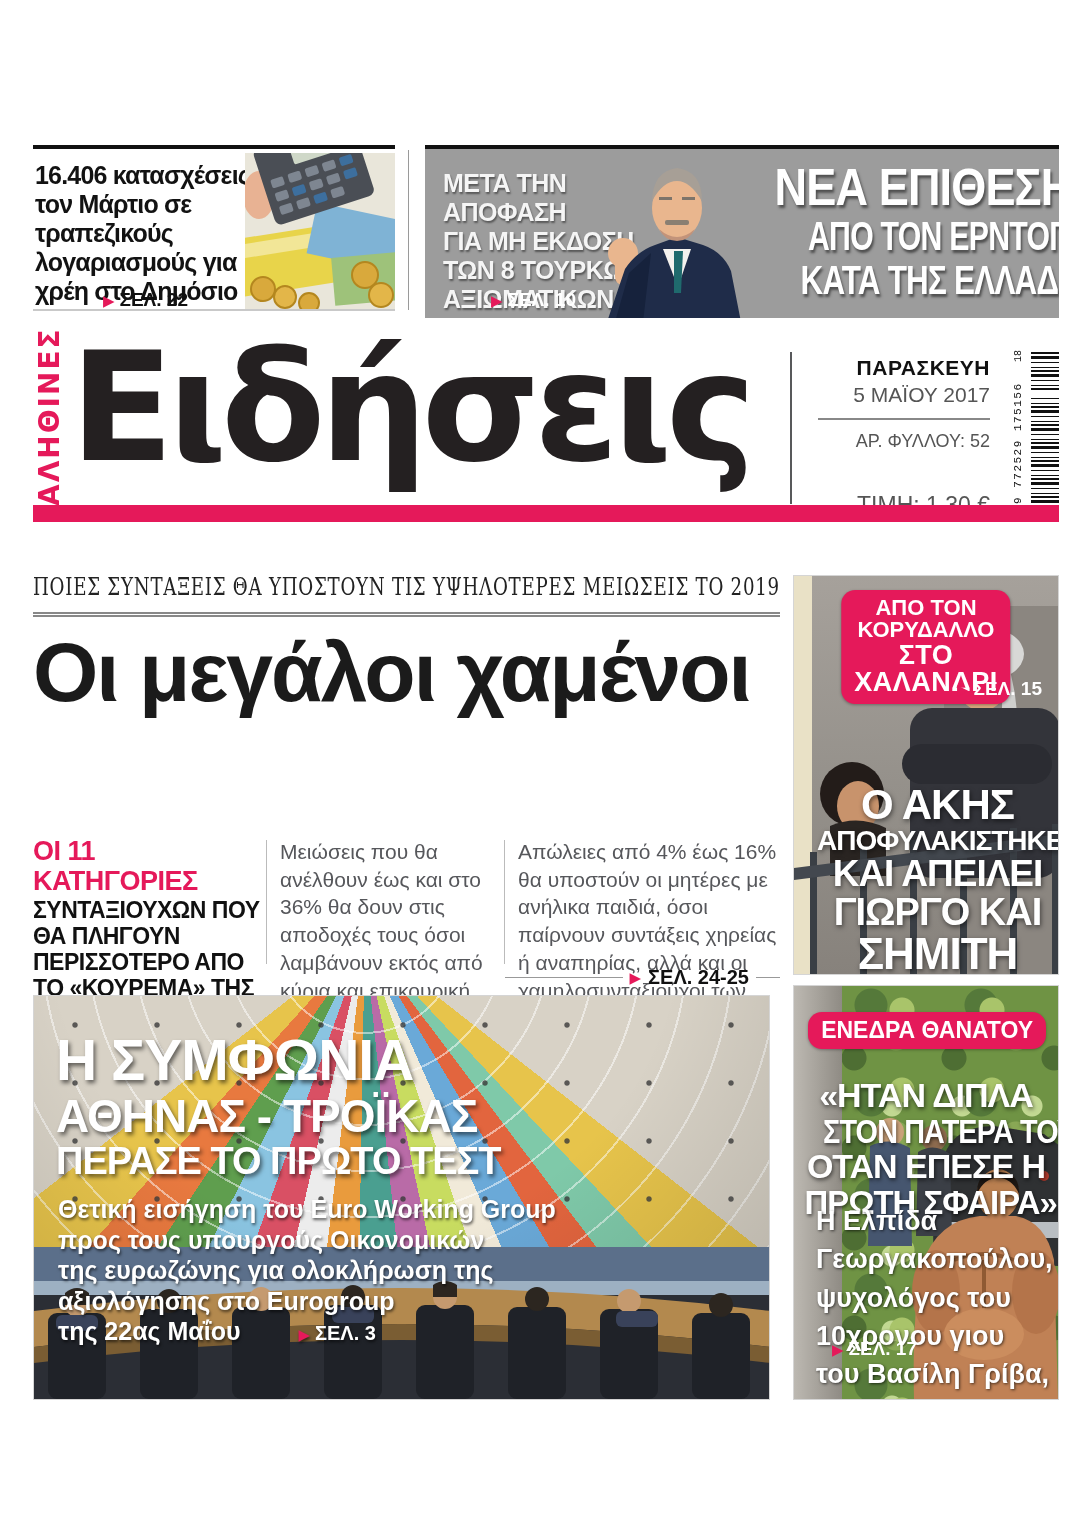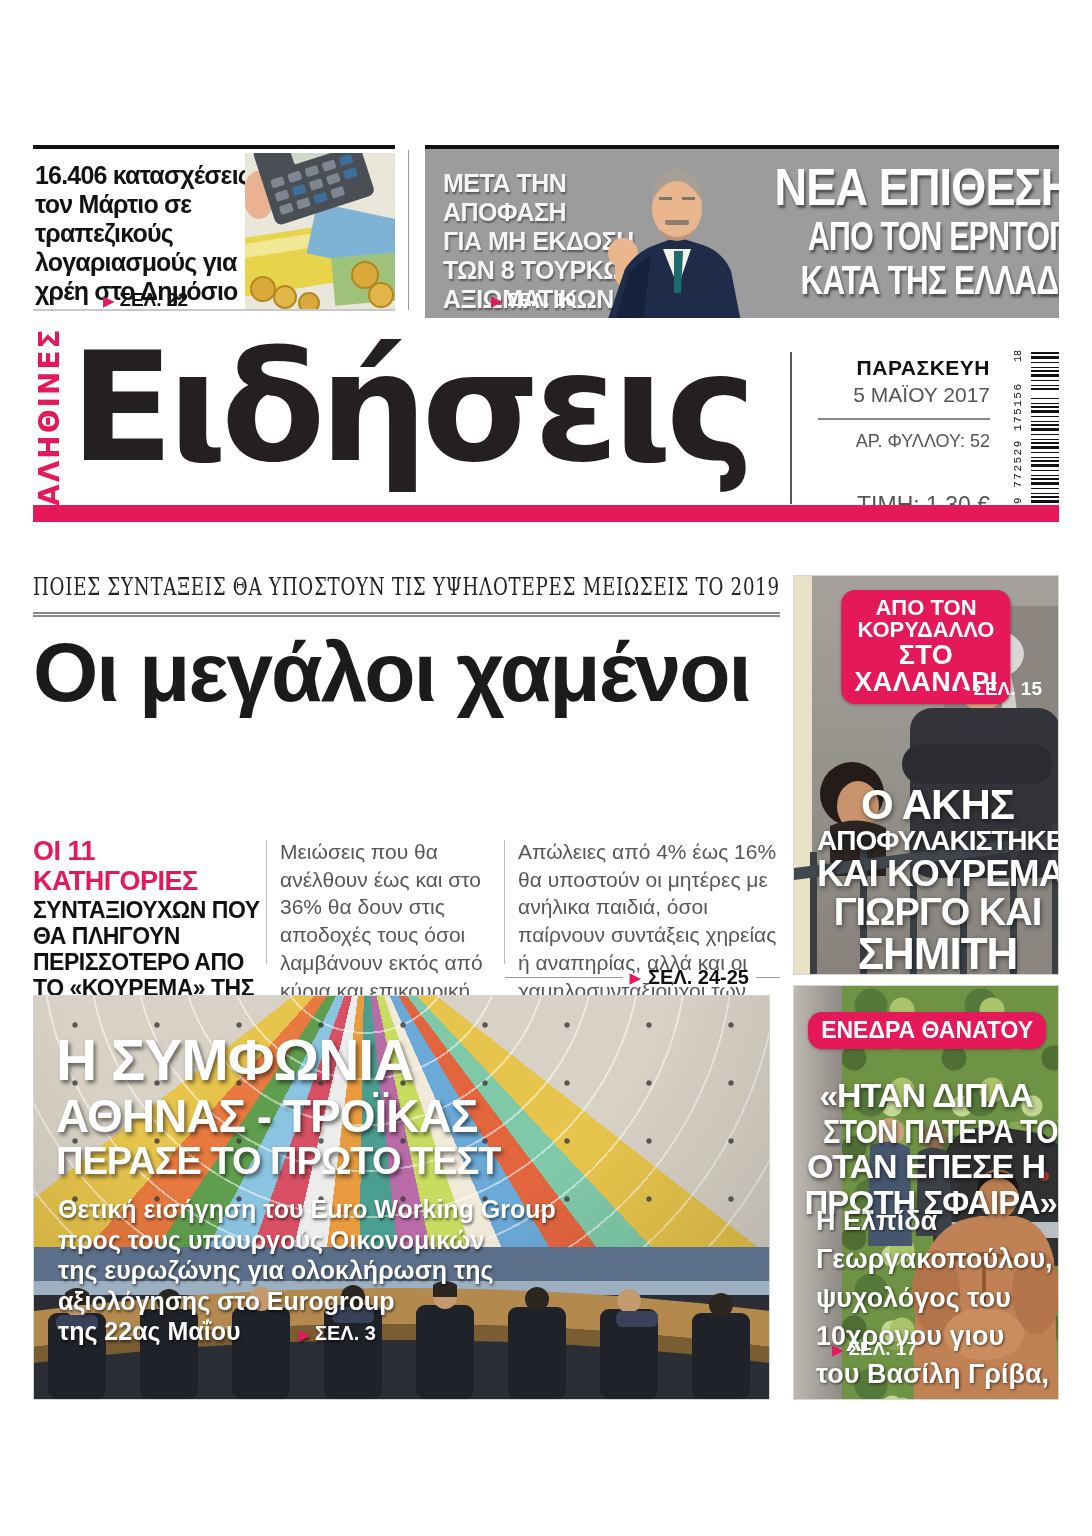--- a/index.html
+++ b/index.html
@@ -273,21 +273,21 @@
     <div class="badge">
       <div>ΑΠΟ ΤΟΝ ΚΟΡΥΔΑΛΛΟ</div>
       <div>ΣΤΟ ΧΑΛΑΝΔΡΙ</div>
     </div>
     <div class="sb1-ref pageref photo-ref">
       <span class="arr">▶</span><span class="lbl">ΣΕΛ. 15</span>
     </div>
     <div class="sb1-head">
       <div><span class="fitline">Ο ΑΚΗΣ</span></div>
       <div><span class="fitline">ΑΠΟΦΥΛΑΚΙΣΤΗΚΕ</span></div>
-      <div><span class="fitline">ΚΑΙ ΚΟΥΡΕΜΑ</span></div>
+      <div><span class="fitline">ΚΑΙ ΑΠΕΙΛΕΙ</span></div>
       <div><span class="fitline">ΓΙΩΡΓΟ ΚΑΙ</span></div>
       <div><span class="fitline">ΣΗΜΙΤΗ</span></div>
     </div>
   </div>
 
   <div class="bt">
     <div class="ceiling"></div>
     <div class="lights"></div>
     <div class="room">
       <svg width="737" height="152" viewBox="0 0 737 152" preserveAspectRatio="none">

